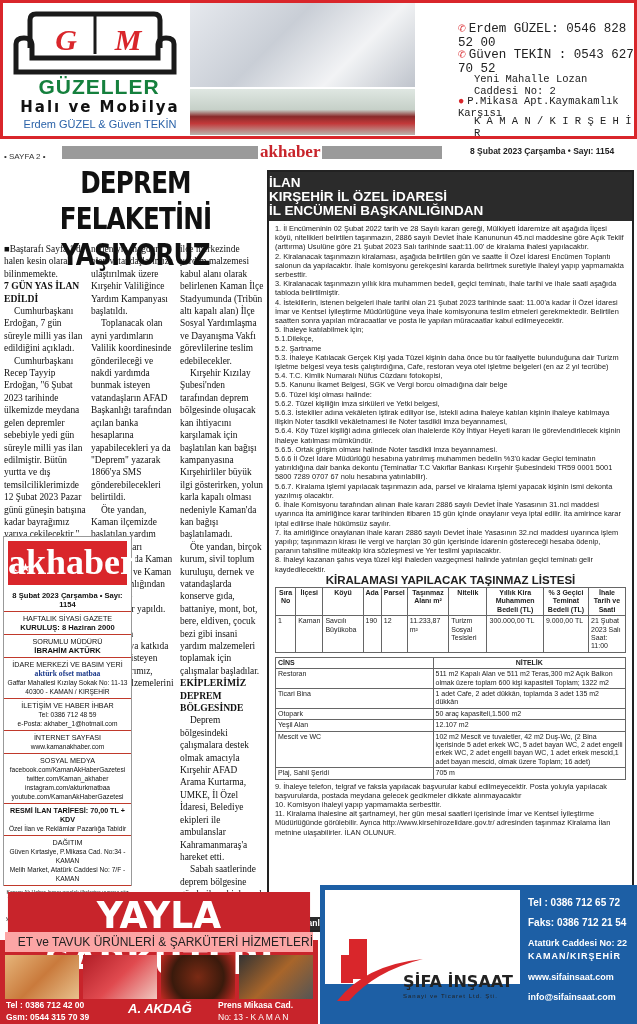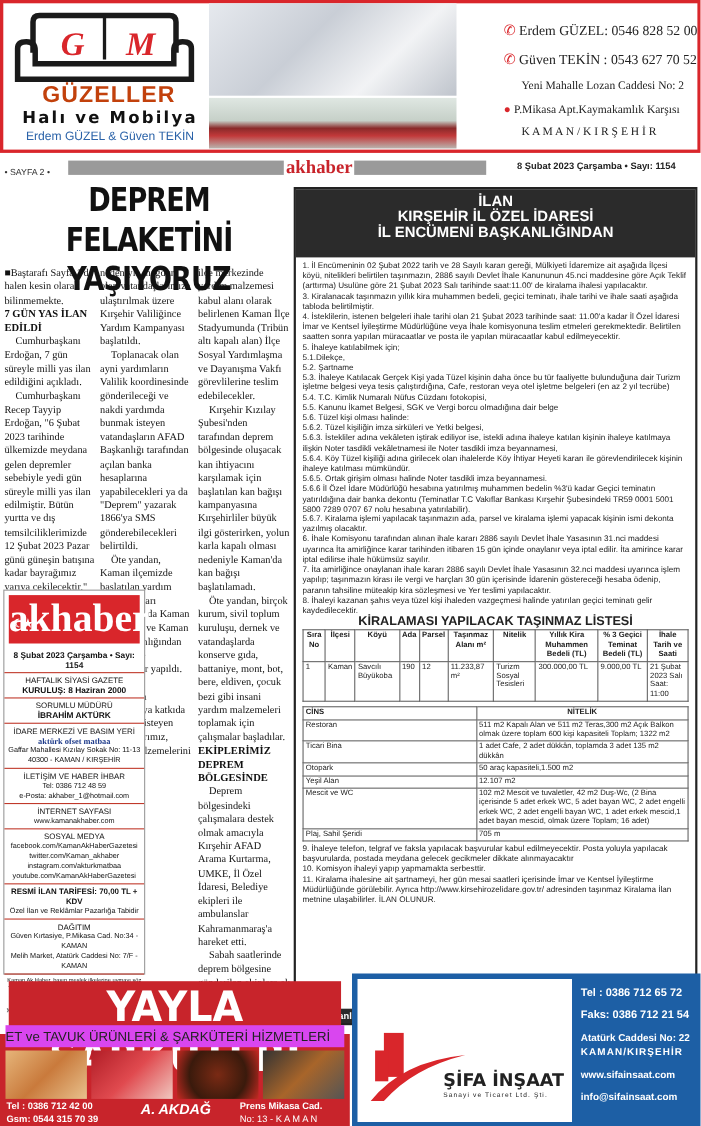--- a/index.html
+++ b/index.html
@@ -1,62 +1,62 @@
 <!DOCTYPE html>
 <html><head>
 <meta charset="utf-8">
 <style>
 *{box-sizing:border-box;margin:0;padding:0}
 body{width:637px;height:1024px;background:#fff;font-family:"Liberation Serif",serif;color:#111;overflow:hidden;position:relative}
 .abs{position:absolute}
 
 #topad{left:0;top:0;width:637px;height:139px;border:3px solid #d9262b;background:#fff}
 #gm-logo{left:10px;top:8px;width:170px;height:78px}
-#guzeller{left:14px;top:75px;width:170px;text-align:center;font-family:"Liberation Sans",sans-serif;font-weight:bold;color:#c2410c;font-size:21px;letter-spacing:1px}
+#guzeller{left:14px;top:75px;width:170px;text-align:center;font-family:"Liberation Sans",sans-serif;font-weight:bold;color:#15803d;font-size:21px;letter-spacing:1px}
 #hali{left:10px;top:98px;width:180px;text-align:center;font-family:"DejaVu Sans",sans-serif;font-weight:bold;font-size:15px;letter-spacing:2px;color:#111}
 #names{left:10px;top:118px;width:180px;text-align:center;font-family:"Liberation Sans",sans-serif;color:#2a62a8;font-size:11px}
 #photo1{left:190px;top:3px;width:225px;height:84px;background:linear-gradient(135deg,#e6e9ee,#c9ced6 40%,#f2f3f5 70%,#bfc4cc)}
 #photo2{left:190px;top:89px;width:225px;height:46px;background:linear-gradient(180deg,#dfe7e2,#c6d0c8 45%,#8a2a2a 60%,#c2393a 75%,#b9b4ae)}
-.contact{font-family:Liberation Serif, serif;font-size:12px;color:#222;left:458px}
+.contact{font-family:Liberation Mono, monospace;font-size:12px;color:#222;left:458px}
 .phone-icon{color:#d9262b;font-size:13px;margin-right:3px}
 #sayfa{left:4px;top:152px;font-family:"Liberation Sans",sans-serif;font-size:8px;color:#333}
 #graybar{left:62px;top:146px;width:380px;height:13px;background:#9a9a9a}
 #brand-small{left:258px;top:142px;font-family:"Liberation Serif",serif;font-weight:bold;font-size:17px;color:#c8242b;background:#fff;padding:0 2px}
 #dateline{left:470px;top:146px;font-family:"Liberation Sans",sans-serif;font-size:8.5px;font-weight:bold;color:#222}
 
 #headline{left:8px;top:165px;width:255px;text-align:center;font-family:"DejaVu Sans",sans-serif;font-weight:bold;font-size:30px;line-height:36px;letter-spacing:-1px;transform:scaleX(.82);transform-origin:center top}
 .col{font-size:9.4px;line-height:12.4px;text-align:left}
 .col p{margin:0}
 .col .ind{text-indent:10px}
 .col .sub{font-weight:bold;text-align:left;font-size:9.6px}
 
 #mast{left:3px;top:536px;width:129px;height:350px;border:1px solid #999;background:#fff;font-family:"Liberation Sans",sans-serif;text-align:center}
 #mast-logo{margin:4px;height:44px;background:#d9262b;color:#fff;font-family:"Liberation Serif",serif;font-weight:bold;font-size:36px;line-height:42px;text-align:right;padding-right:4px;position:relative}
 #mast-logo .flag{position:absolute;left:4px;top:6px;font-size:10px;font-family:"Liberation Sans",sans-serif}
 .mast-sec{border-bottom:1px solid #c0392b;padding:2px 0;font-size:7.2px;line-height:9px}
 .mast-sec b{font-size:7.6px}
 
 #ilan{left:267px;top:170px;width:367px;height:762px;border:2px solid #222;background:#fff;font-family:"Liberation Sans",sans-serif}
-#ilan-head{background:#2b2b2b;color:#fff;text-align:center;font-weight:bold;font-size:13.5px;line-height:14px;padding:4px 0 16px}
+#ilan-head{background:#2b2b2b;color:#fff;font-weight:bold;font-size:13.5px;line-height:14px;padding:4px 0 3px}
 #ilan-body{padding:3px 6px;font-size:7.4px;line-height:9.2px;color:#222}
 #ilan-body p{margin:0}
 #listhead{text-align:center;font-weight:bold;font-size:11.5px;margin:2px 0}
 table{border-collapse:collapse;width:100%}
 td,th{border:1px solid #666;font-size:7px;line-height:8.4px;padding:1px 2px;vertical-align:top}
 th{text-align:center;font-weight:bold}
 #ilan-foot{position:absolute;left:0;bottom:0;width:100%;height:13px;background:#2b2b2b;color:#fff;font-size:8.5px;font-weight:bold;line-height:13px;padding:0 6px;display:flex;justify-content:space-between}
 
 #yayla{left:0;top:940px;width:318px;height:84px;background:#c8242b}
 #yayla-top{left:0;top:892px;width:318px;height:48px;background:#c8242b;color:#fff;font-family:"DejaVu Sans",sans-serif;font-weight:bold;font-size:38px;line-height:46px;text-align:center;transform:scaleX(.95)}
-#yayla-sub{left:5px;top:932px;width:308px;height:20px;background:#d946ef;text-align:left;font-family:"Liberation Sans",sans-serif;font-size:12px;line-height:20px;color:#222}
+#yayla-sub{left:5px;top:932px;width:308px;height:20px;background:#fca5a5;text-align:right;font-family:"Liberation Sans",sans-serif;font-size:12px;line-height:20px;color:#222}
 .food{top:955px;height:44px;width:74px}
 #yayla-foot{left:0;top:999px;width:379px;height:25px;font-family:"Liberation Sans",sans-serif;color:#fff;font-size:8.5px;line-height:11px}
 
 #sifa{left:320px;top:885px;width:317px;height:139px;background:#1d5fa5}
-#sifa-white{left:325px;top:890px;width:195px;height:130px;background:#fff}
+#sifa-white{left:325px;top:890px;width:195px;height:94px;background:#fff}
 #sifa-info{left:528px;top:893px;width:105px;font-family:"Liberation Sans",sans-serif;color:#fff;font-weight:bold;font-size:9px;line-height:20px}
 </style>
 </head>
 <body>
 
 <div id="topad" class="abs"></div>
 <svg id="gm-logo" class="abs" viewBox="0 0 170 78">
   <path d="M20 40 V12 Q20 6 26 6 H144 Q150 6 150 12 V40" fill="none" stroke="#1a1a1a" stroke-width="5"></path>
   <path d="M6 36 Q6 30 14 30 Q22 30 22 38 V50 H148 V38 Q148 30 156 30 Q164 30 164 36 V64 H6 Z" fill="none" stroke="#1a1a1a" stroke-width="5"></path>
   <line x1="85" y1="8" x2="85" y2="46" stroke="#1a1a1a" stroke-width="3"></line>
@@ -144,20 +144,21 @@
 
 <div id="ilan" class="abs">
   <div id="ilan-head">
     <div>İLAN</div>
     <div>KIRŞEHİR İL ÖZEL İDARESİ</div>
     <div>İL ENCÜMENİ BAŞKANLIĞINDAN</div>
   </div>
   <div id="ilan-body">
     <div id="ilan-paras">
         <p>1. İl Encümeninin 02 Şubat 2022 tarih ve 28 Sayılı kararı gereği, Mülkiyeti İdaremize ait aşağıda İlçesi köyü, nitelikleri belirtilen taşınmazın, 2886 sayılı Devlet İhale Kanununun 45.nci maddesine göre Açık Teklif (arttırma) Usulüne göre 21 Şubat 2023 Salı tarihinde saat:11.00' de kiralama ihalesi yapılacaktır.</p>
+        <p>2. Kiralanacak taşınmazın kiralaması, aşağıda belirtilen gün ve saatte İl Özel İdaresi Encümen Toplantı salonun da yapılacaktır. İhale komisyonu gerekçesini kararda belirtmek suretiyle ihaleyi yapıp yapmamakta serbesttir.</p>
         <p>3. Kiralanacak taşınmazın yıllık kira muhammen bedeli, geçici teminatı, ihale tarihi ve ihale saati aşağıda tabloda belirtilmiştir.</p>
         <p>4. İsteklilerin, istenen belgeleri ihale tarihi olan 21 Şubat 2023 tarihinde saat: 11.00'a kadar İl Özel İdaresi İmar ve Kentsel İyileştirme Müdürlüğüne veya İhale komisyonuna teslim etmeleri gerekmektedir. Belirtilen saatten sonra yapılan müracaatlar ve posta ile yapılan müracaatlar kabul edilmeyecektir.</p>
         <p>5. İhaleye katılabilmek için;</p>
         <p>5.1.Dilekçe,</p>
         <p>5.2. Şartname</p>
         <p>5.3. İhaleye Katılacak Gerçek Kişi yada Tüzel kişinin daha önce bu tür faaliyette bulunduğuna dair Turizm işletme belgesi veya tesis çalıştırdığına, Cafe, restoran veya otel işletme belgeleri (en az 2 yıl tecrübe)</p>
         <p>5.4. T.C. Kimlik Numaralı Nüfus Cüzdanı fotokopisi,</p>
         <p>5.5. Kanunu İkamet Belgesi, SGK ve Vergi borcu olmadığına dair belge</p>
         <p>5.6. Tüzel kişi olması halinde:</p>
         <p>5.6.2. Tüzel kişiliğin imza sirküleri ve Yetki belgesi,</p>

